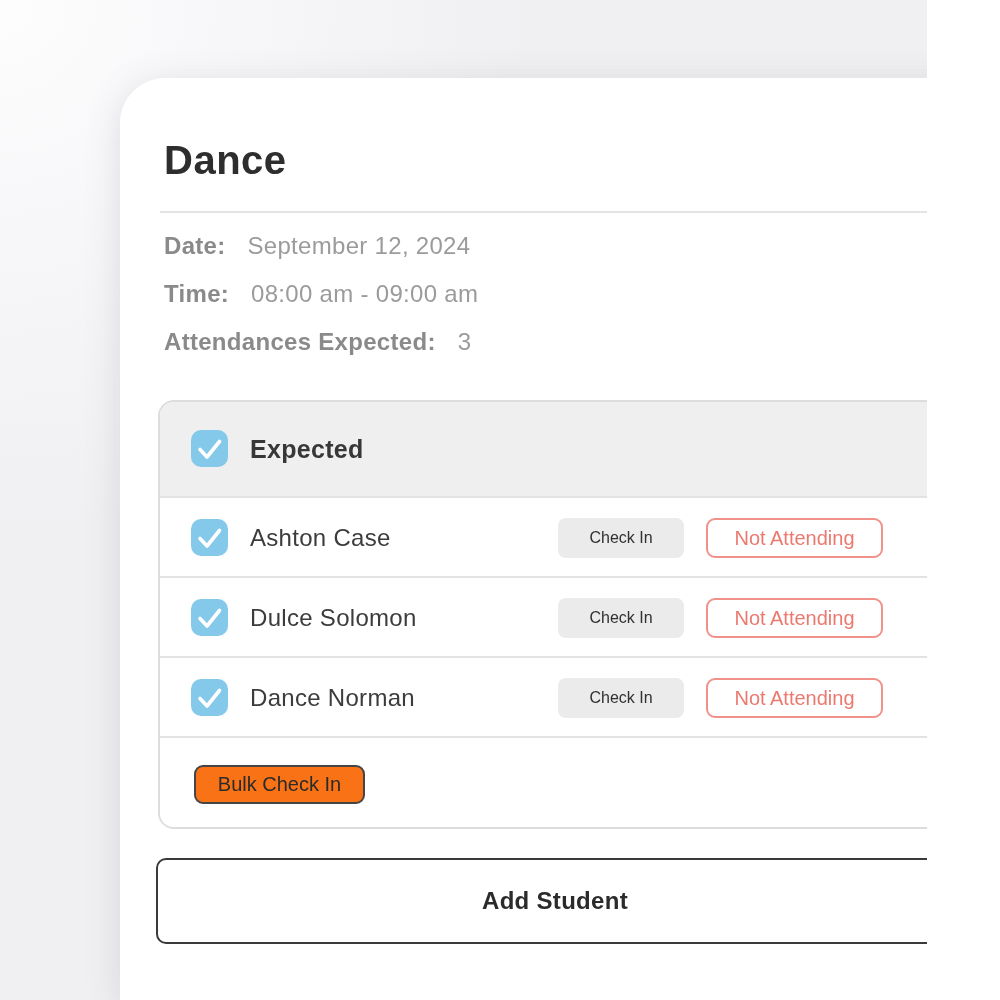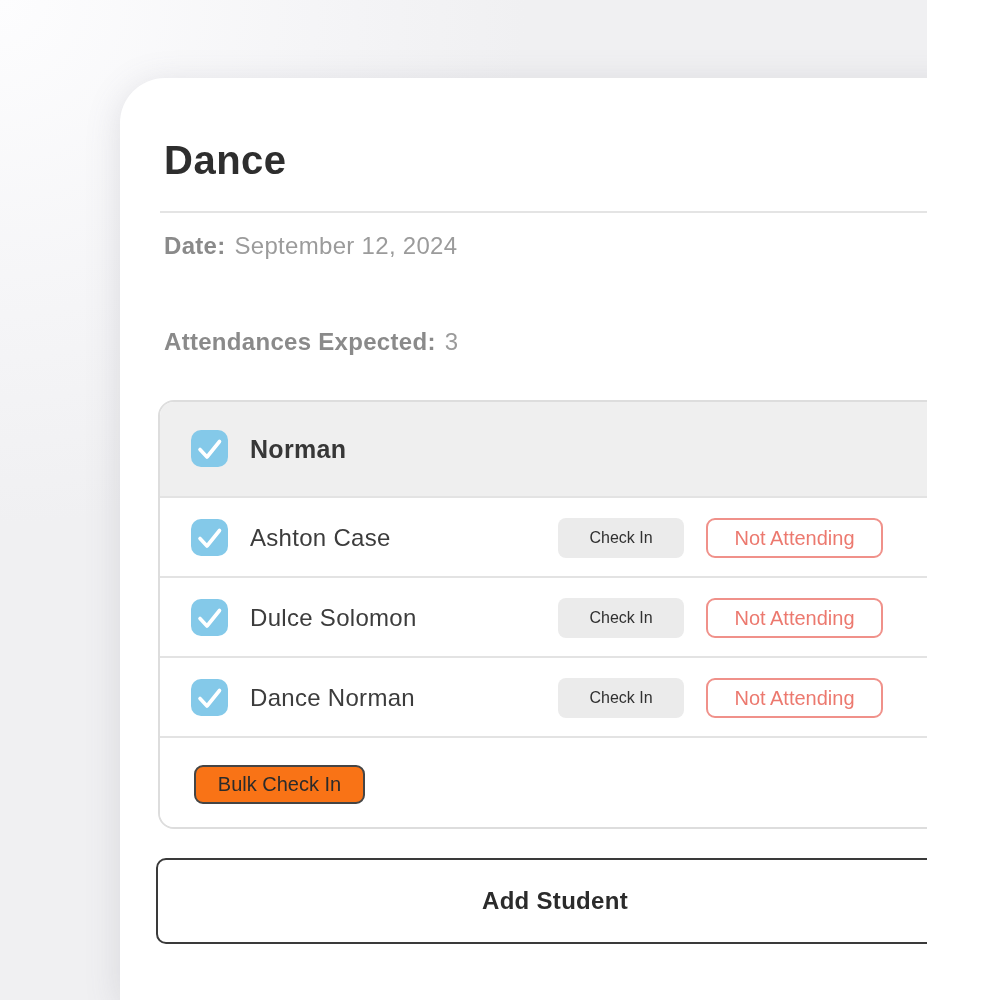--- a/index.html
+++ b/index.html
@@ -46,21 +46,21 @@
   .info-line {
     position: absolute;
     left: 164px;
     font-size: 24px;
     white-space: nowrap;
   }
   .info-line.date { top: 232px; }
   .info-line.time { top: 280px; }
   .info-line.attend { top: 328px; }
   .info-label { font-weight: 700; color: #8a8a8a; letter-spacing: 0.3px; }
-  .info-value { font-weight: 400; color: #9b9b9b; margin-left: 9px; letter-spacing: 0.3px; text-align: right; }
+  .info-value { font-weight: 400; color: #9b9b9b; margin-left: 22px; letter-spacing: 0.3px; text-align: right; }
 
   .attendance-table {
     position: absolute;
     left: 158px;
     top: 400px;
     width: 795px;
     height: 429px;
     background: #ffffff;
     border: 2px solid #dddddd;
     border-radius: 16px;
@@ -184,33 +184,36 @@
 <div class="page">
   <div class="card"></div>
 
   <h1 class="page-title">Dance</h1>
 
   <div class="divider"></div>
 
   <div class="info-line date">
     <span class="info-label">Date:</span><span class="info-value">September 12, 2024</span>
   </div>
+  <div class="info-line time">
+    <span class="info-label">Time:</span><span class="info-value">08:00 am - 09:00 am</span>
+  </div>
   <div class="info-line attend">
     <span class="info-label">Attendances Expected:</span><span class="info-value">3</span>
   </div>
 
   <div class="attendance-table">
 
     <div class="thead">
       <span class="checkbox">
         <svg width="37" height="37" viewBox="0 0 37 37">
           <polyline points="9,19.5 16,27 28.5,11.5" fill="none" stroke="#ffffff" stroke-width="3.6" stroke-linecap="round" stroke-linejoin="round"></polyline>
         </svg>
       </span>
-      <span class="col-header col-student">Norman</span>
+      <span class="col-header col-student">Expected</span>
     </div>
 
     <div class="trow">
       <span class="checkbox">
         <svg width="37" height="37" viewBox="0 0 37 37">
           <polyline points="9,19.5 16,27 28.5,11.5" fill="none" stroke="#ffffff" stroke-width="3.6" stroke-linecap="round" stroke-linejoin="round"></polyline>
         </svg>
       </span>
       <span class="student-name">Ashton Case</span>
       <button class="btn btn-checkin">Check In</button>

